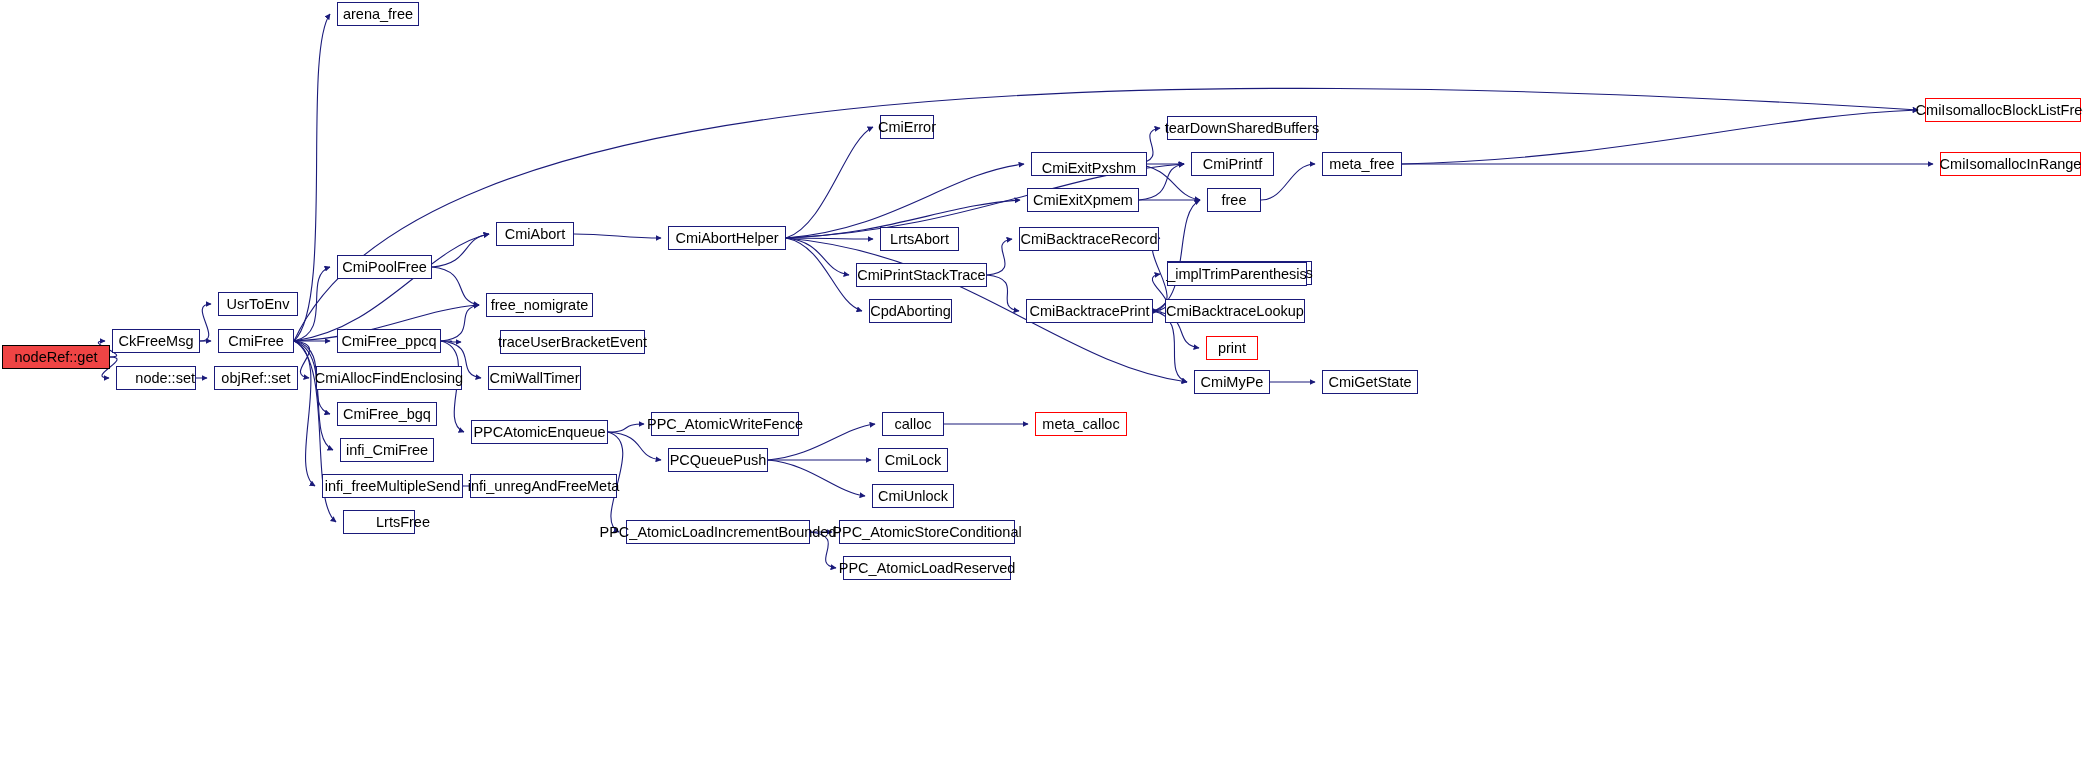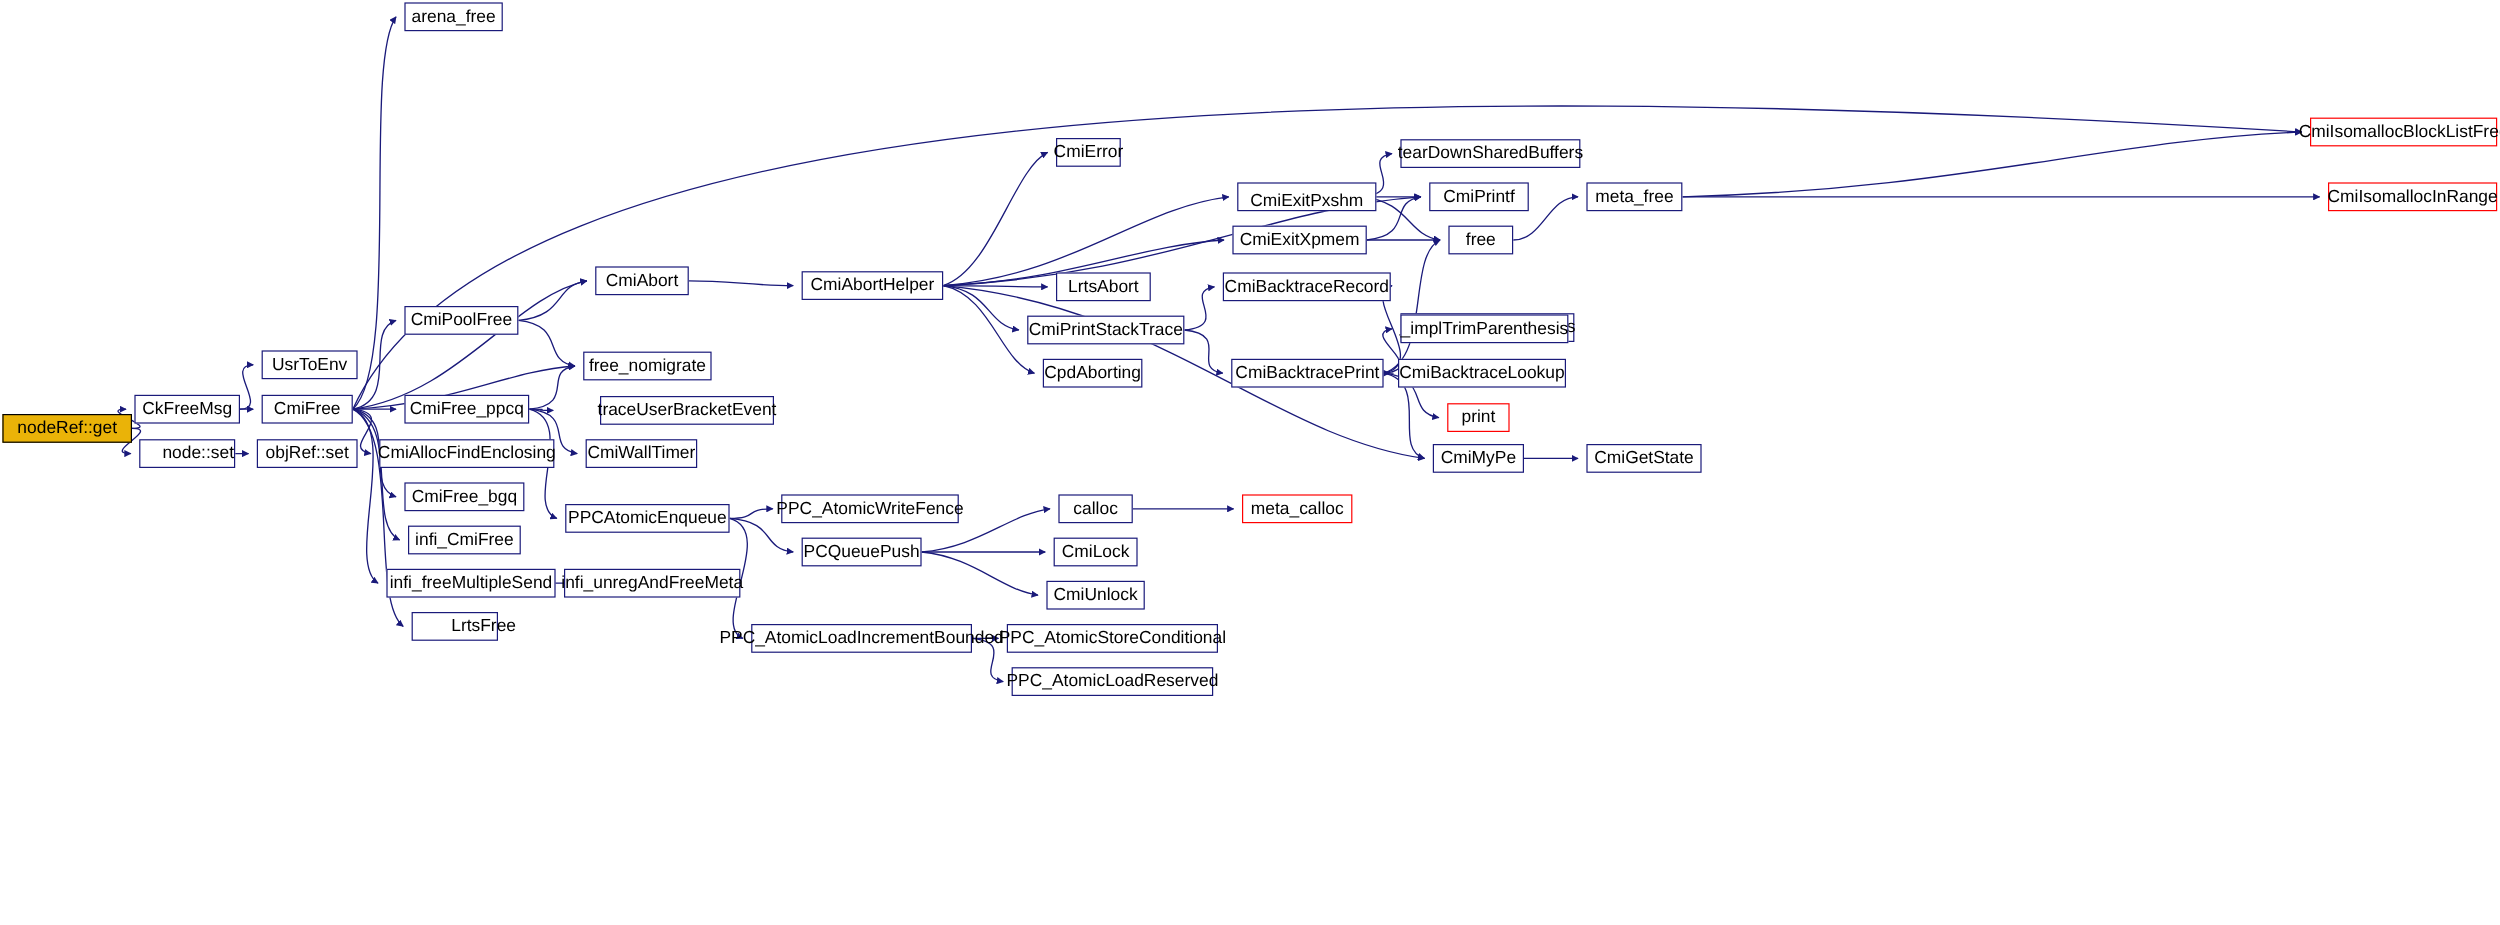--- a/index.html
+++ b/index.html
@@ -34,21 +34,21 @@
     font-size: 14.5px;
     line-height: 1;
     display: flex;
     align-items: center;
     justify-content: center;
     white-space: nowrap;
     letter-spacing: 0px;
     font-family: "Liberation Sans", sans-serif;
   }
   .node.root {
-    background: #eab308;
+    background: #ef4444;
     border-color: #000000;
   }
   .node.red {
     border-color: #ff0000;
     color: #000000;
   }
   .node.red .label { color: #000000; }
 </style>
 </head>
 <body>

